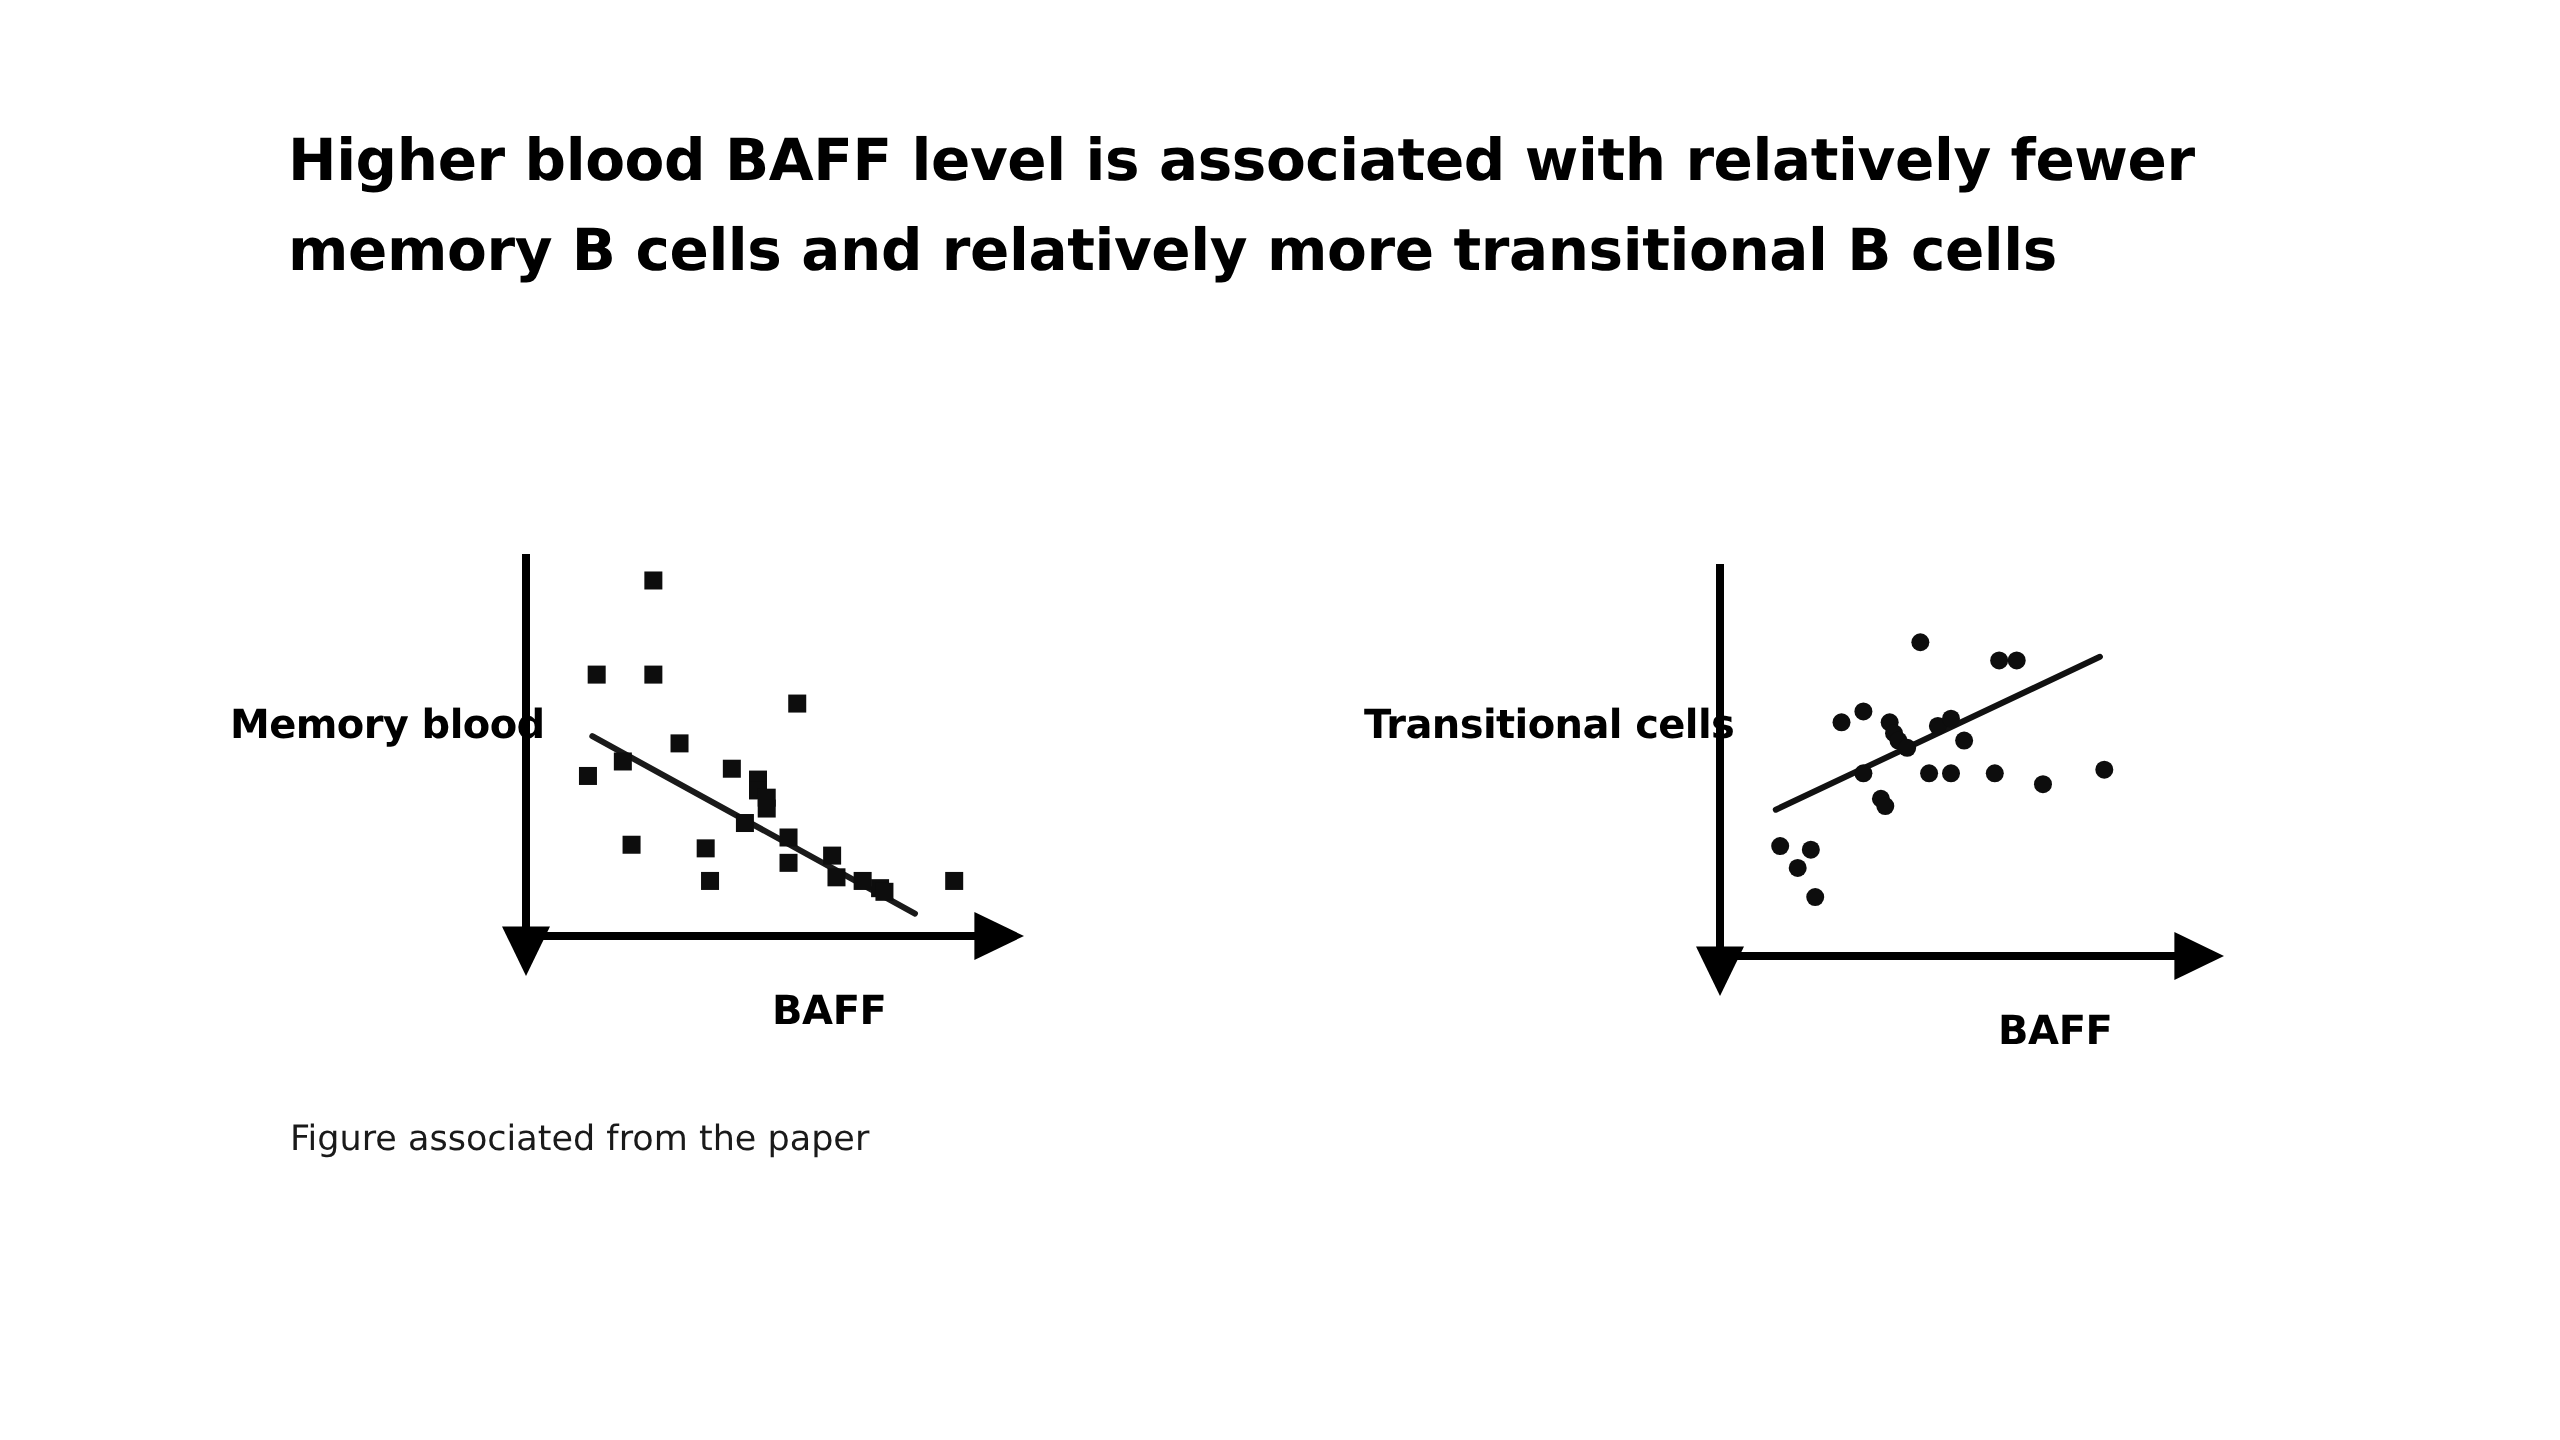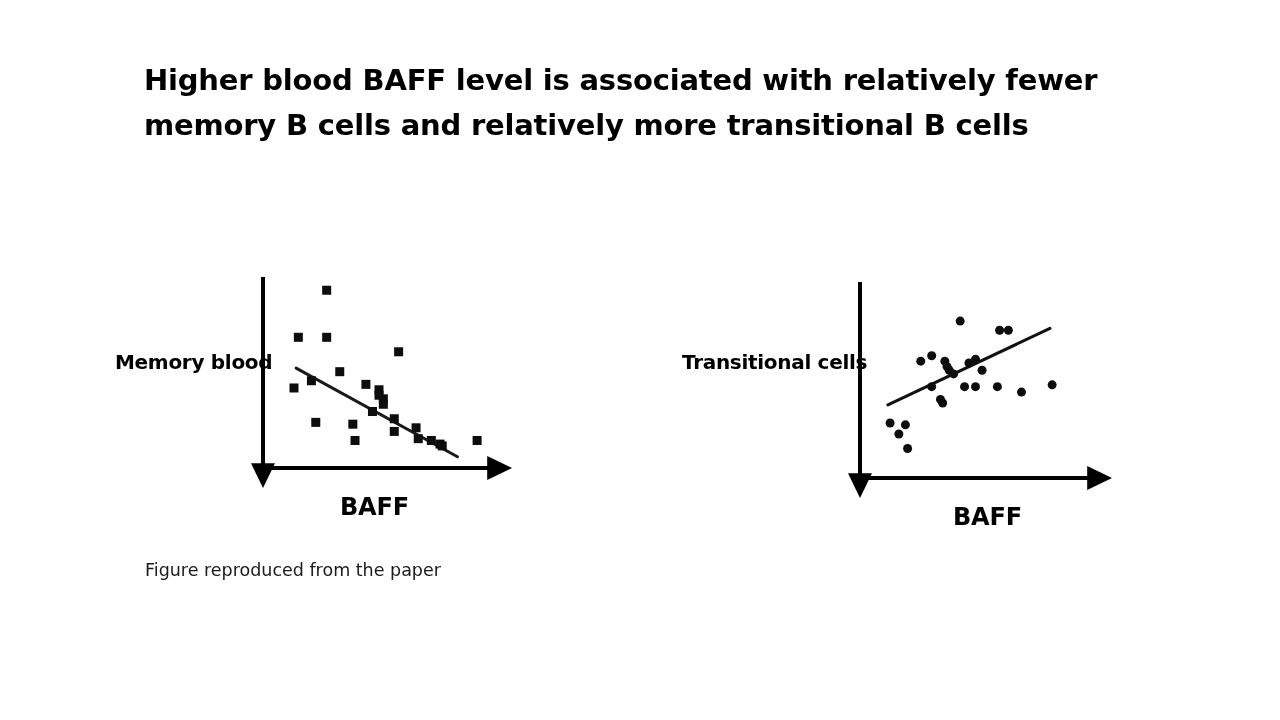--- a/index.html
+++ b/index.html
@@ -47,24 +47,25 @@
     font-weight: bold;
     font-size: 20px;
     letter-spacing: -0.3px;
     color: #000000;
     white-space: nowrap;
   }
   .axis-label-x {
     position: absolute;
     font-family: "DejaVu Sans", "Liberation Sans", sans-serif;
     font-weight: bold;
-    font-size: 24px;
+    font-size: 20px;
     letter-spacing: -0.2px;
     color: #000000;
     white-space: nowrap;
+    margin-left: 46px;
   }
   #memory-y-label      { left: 15px;  top:  95px; }
   #memory-x-label      { left: 240px; top: 238px; }
   #transitional-y-label{ left: 12px;  top:  88px; }
   #transitional-x-label{ left: 283px; top: 241px; }
 
   .plot-svg {
     position: absolute;
     left: 0; top: 0;
     overflow: visible;
@@ -172,15 +173,15 @@
           <circle cx="382.15" cy="122.82" r="4.50" fill="#0d0d0d"></circle>
           <circle cx="220.09" cy="161.04" r="4.50" fill="#0d0d0d"></circle>
           <circle cx="235.42" cy="162.86" r="4.50" fill="#0d0d0d"></circle>
           <circle cx="228.85" cy="171.96" r="4.50" fill="#0d0d0d"></circle>
           <circle cx="237.61" cy="186.52" r="4.50" fill="#0d0d0d"></circle>
           <circle cx="272.65" cy="141.02" r="4.50" fill="#0d0d0d"></circle>
         </g>
     </svg>
   </div>
 
-  <div id="caption">Figure reproduced from the paper</div>
+  <div id="caption">Figure associated from the paper</div>
 
 </div>
 
 </body></html>

